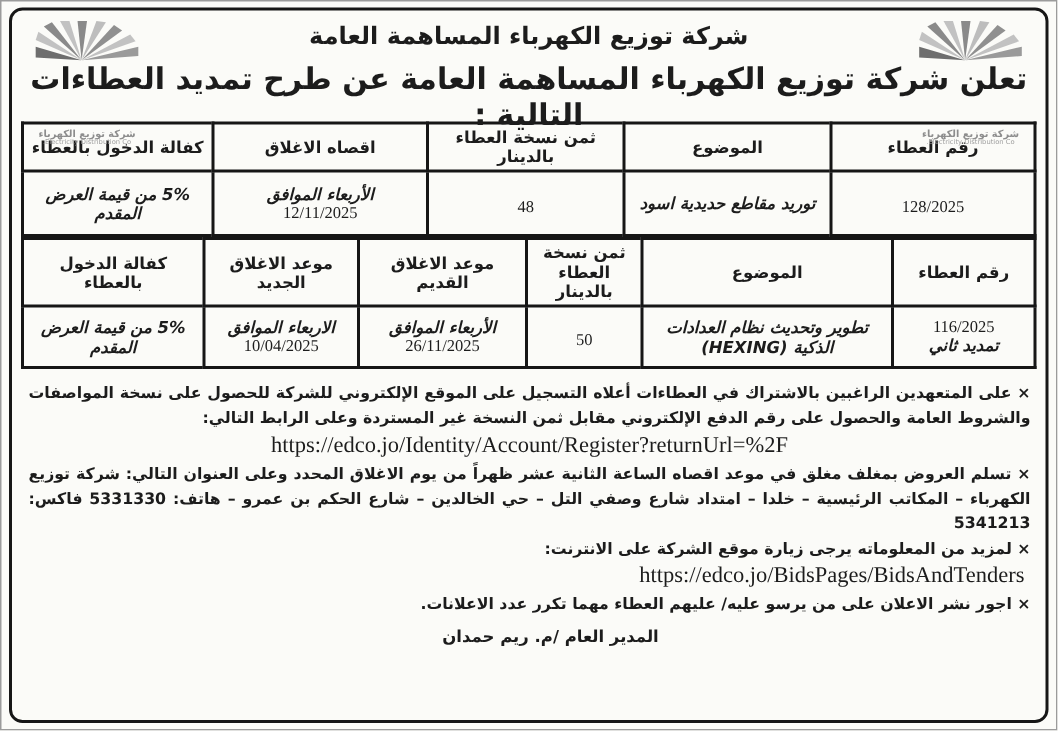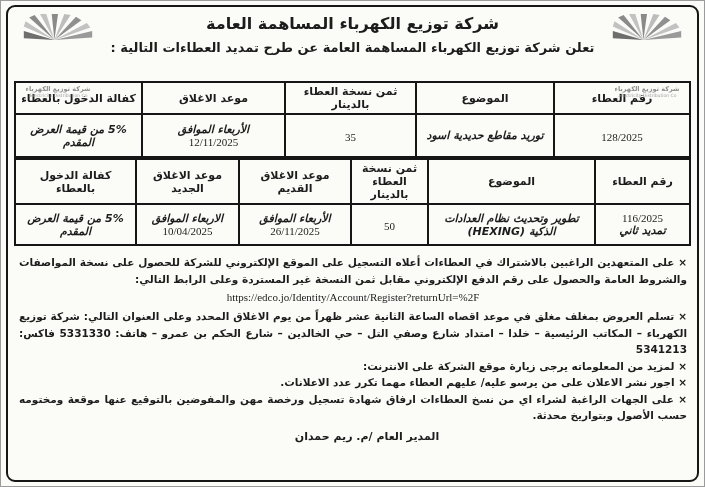--- a/index.html
+++ b/index.html
@@ -27,21 +27,21 @@
   .hdr { position: relative; height: 74px; }
   .logo { position: absolute; top: 7px; width: 82px; text-align: center; }
   .logo-right { right: 9px; }
   .logo-left { left: 9px; }
   .logo svg { width: 70px; height: 27px; display: block; margin: 0 auto; }
   .logo .cap-ar { font-size: 6.5px; line-height: 7px; color: #8d8d8d; font-weight: bold; margin-top: 45px; }
   .logo .cap-en { font-size: 4.5px; line-height: 5px; color: #a0a0a0; }
   .titles { text-align: center; padding-top: 5px; }
   .title-1 { font-size: 15px; font-weight: bold; }
   .title-2 { font-size: 16px; font-weight: bold; margin-top: 2px; }
-  .title-3 { font-size: 13px; font-weight: bold; margin-top: 7px; }
+  .title-3 { font-size: 20px; font-weight: bold; margin-top: 7px; }
   
   table.tbl {
     border-collapse: collapse;
     table-layout: fixed;
     margin: 0 auto;
     width: 675px;
     background: #fbfbf8;
   }
   .tbl th, .tbl td {
     border: 2px solid #161616;
@@ -67,21 +67,21 @@
   .notes {
     padding: 8px 10px 0 11px;
     font-size: 10.5px;
     font-weight: bold;
     line-height: 16.5px;
   }
   .note { text-align: justify; }
   .url {
     direction: ltr; unicode-bidi: embed;
     font-family: "Liberation Serif", serif;
-    font-size: 11px; font-weight: normal;
+    font-size: 15px; font-weight: normal;
     line-height: 21px;
     text-align: center;
   }
   .url-2 { text-align: right; padding-right: 4px; }
   .signature {
     padding: 5px 0 0 28px;
     text-align: center;
     font-size: 11px;
     font-weight: bold;
   }
@@ -135,32 +135,32 @@
           <col style="width:138px">
           <col style="width:131px">
         <col style="width:143px">
           <col style="width:127px">
       </colgroup>
       <thead>
         <tr>
           <th>رقم العطاء</th>
           <th>الموضوع</th>
           <th>ثمن نسخة العطاء بالدينار</th>
-          <th>موعد الاغلاق</th>
+          <th>اقصاه الاغلاق</th>
           <th>كفالة الدخول بالعطاء</th>
         </tr>
       </thead>
       <tbody>
         <tr>
           <td>
             <span class="num">128/2025</span>
           </td>
           <td class="ar">توريد مقاطع حديدية اسود</td>
           <td>
-            <span class="num">35</span>
+            <span class="num">48</span>
           </td>
           <td>
             <div class="ar">الأربعاء الموافق</div>
             <div class="num">12/11/2025</div>
           </td>
           <td class="ar">5% من قيمة العرض المقدم</td>
         </tr>
       </tbody>
     </table>
 
@@ -207,19 +207,19 @@
           <td class="ar">5% من قيمة العرض المقدم</td>
         </tr>
       </tbody>
     </table>
 
     <div class="notes">
       <div class="note">× على المتعهدين الراغبين بالاشتراك في العطاءات أعلاه التسجيل على الموقع الإلكتروني للشركة للحصول على نسخة المواصفات والشروط العامة والحصول على رقم الدفع الإلكتروني مقابل ثمن النسخة غير المستردة وعلى الرابط التالي:</div>
       <div class="url">https://edco.jo/Identity/Account/Register?returnUrl=%2F</div>
       <div class="note">× تسلم العروض بمغلف مغلق في موعد اقصاه الساعة الثانية عشر ظهراً من يوم الاغلاق المحدد وعلى العنوان التالي: شركة توزيع الكهرباء – المكاتب الرئيسية – خلدا – امتداد شارع وصفي التل – حي الخالدين – شارع الحكم بن عمرو – هاتف: 5331330 فاكس: 5341213</div>
       <div class="note">× لمزيد من المعلوماته يرجى زيارة موقع الشركة على الانترنت:</div>
+      <div class="url url-2">https://edco.jo/BidsPages/BidsAndTenders</div>
       <div class="note">× اجور نشر الاعلان على من يرسو عليه/ عليهم العطاء مهما تكرر عدد الاعلانات.</div>
-      <div class="note">× على الجهات الراغبة لشراء اي من نسخ العطاءات ارفاق شهادة تسجيل ورخصة مهن والمفوضين بالتوقيع عنها موقعة ومختومه حسب الأصول وبتواريخ محدثة.</div>
       <div class="signature">المدير العام /م. ريم حمدان</div>
     </div>
 
   </div>
 </div>
 
 </body></html>

